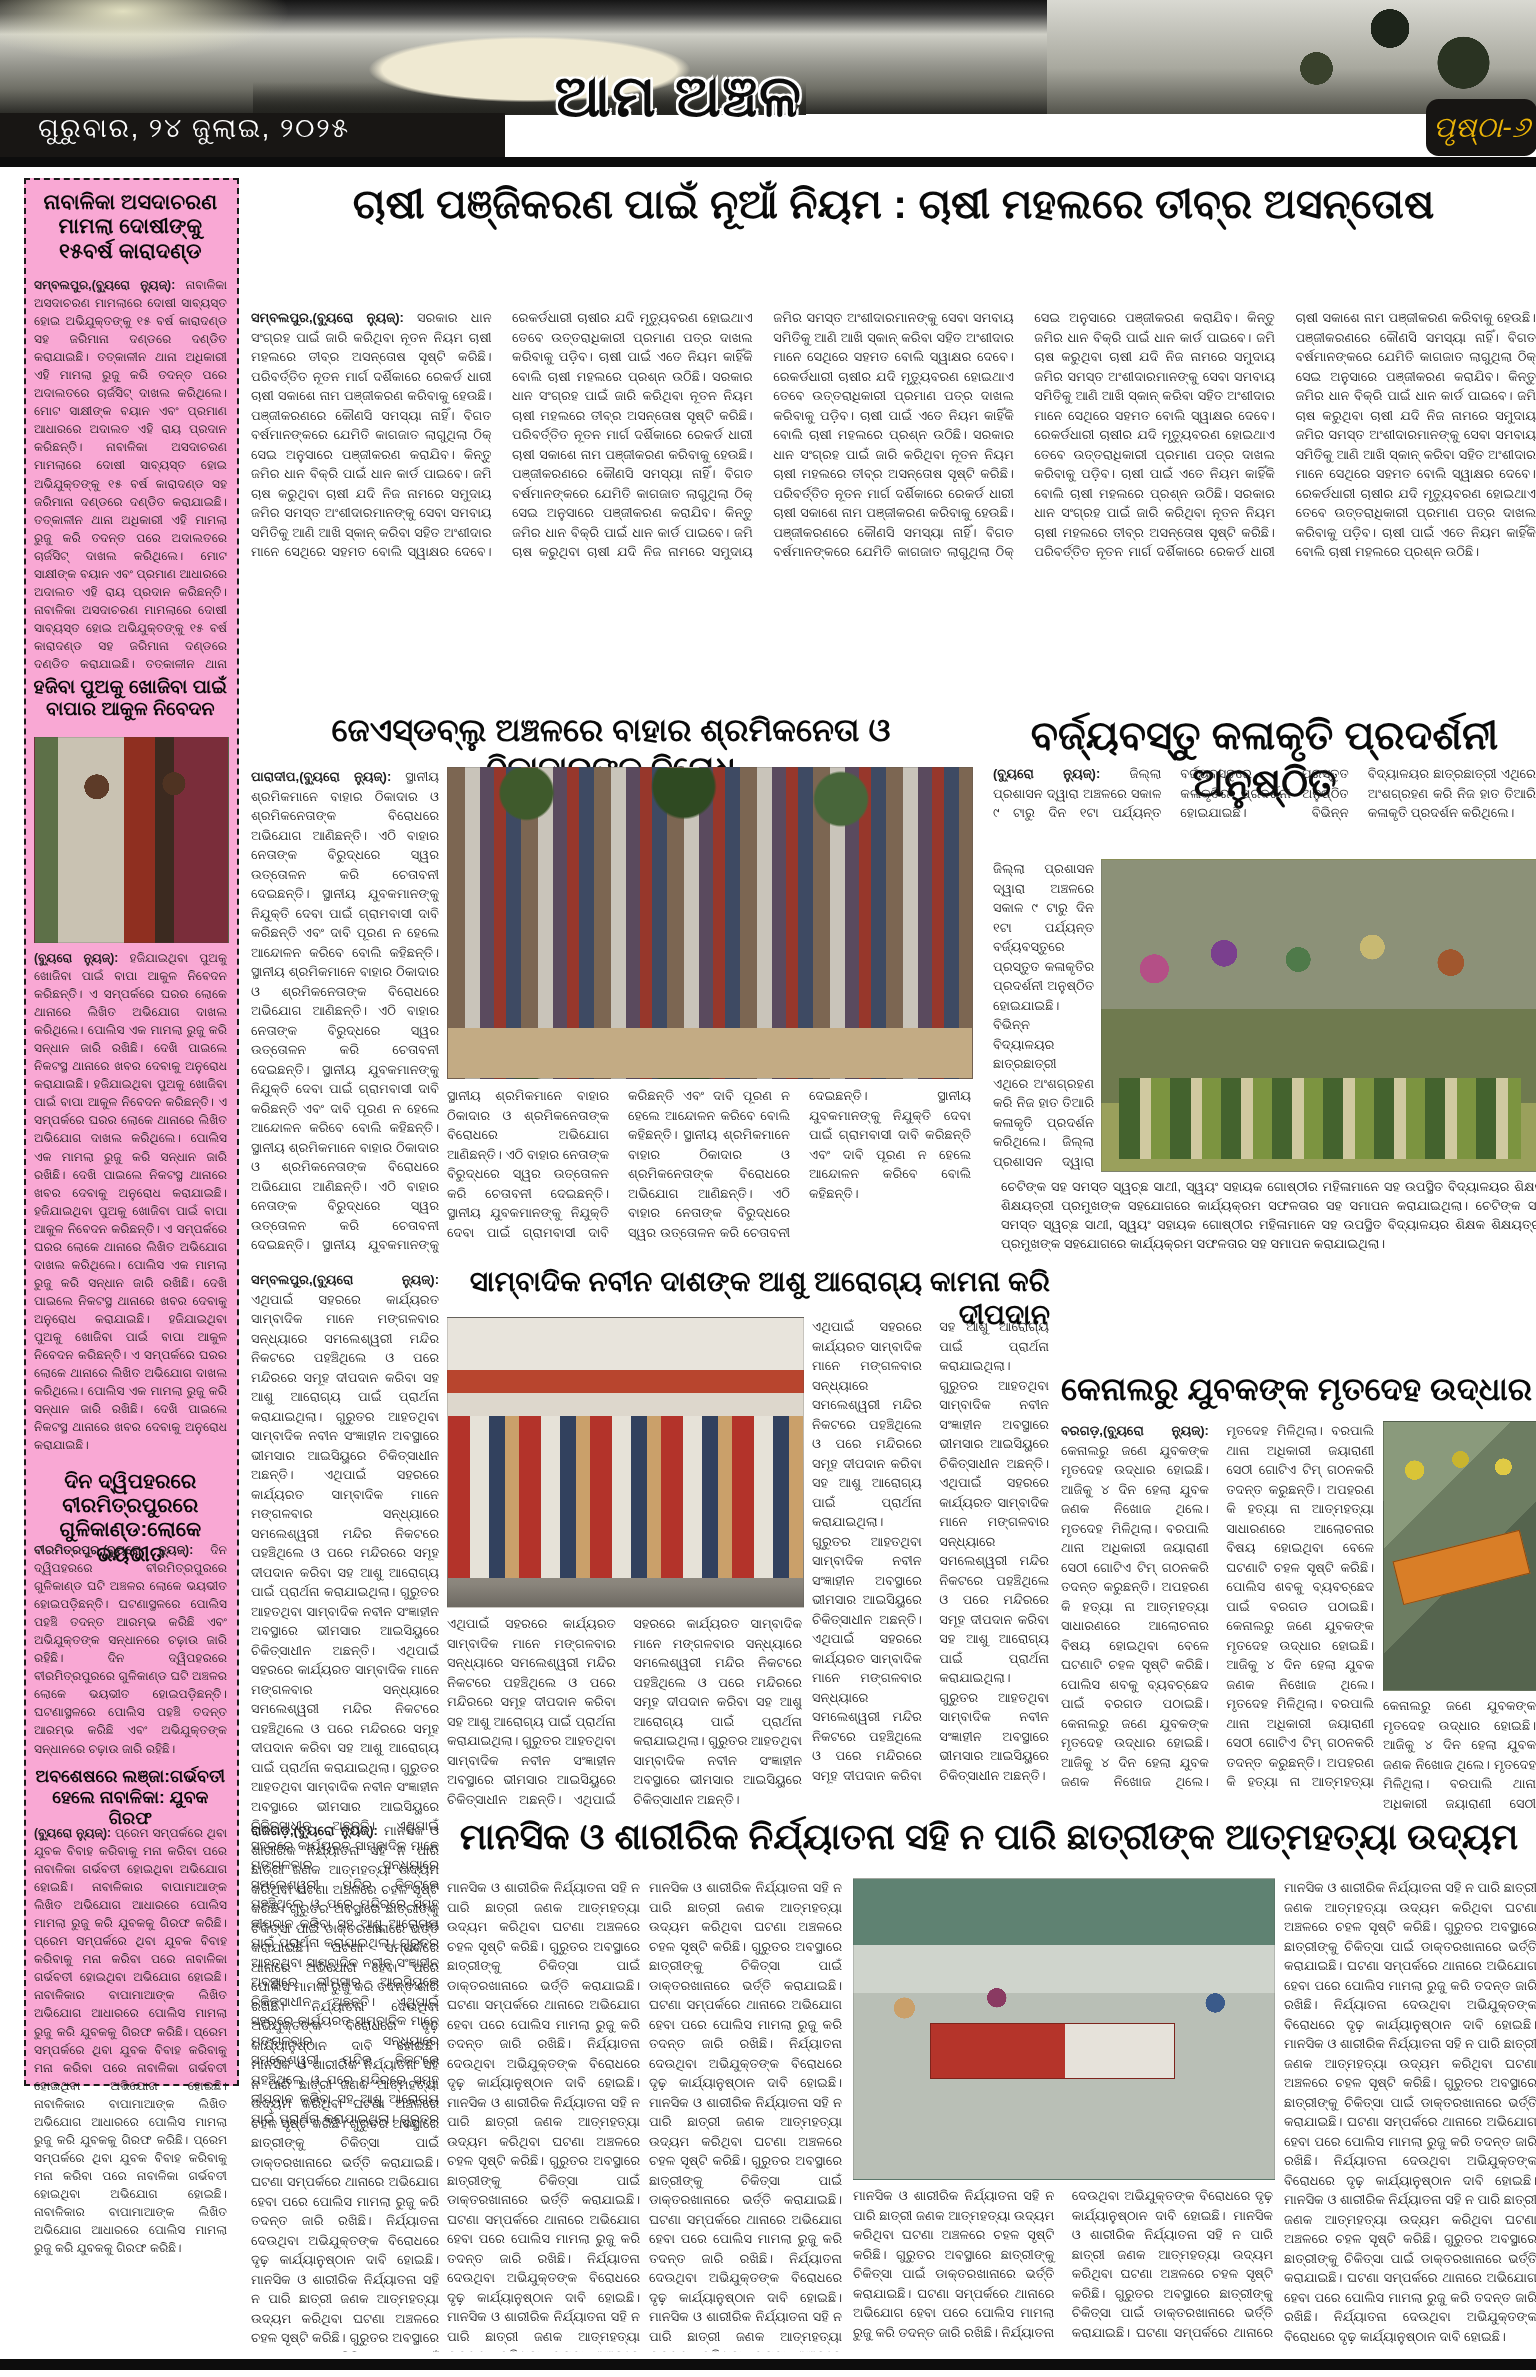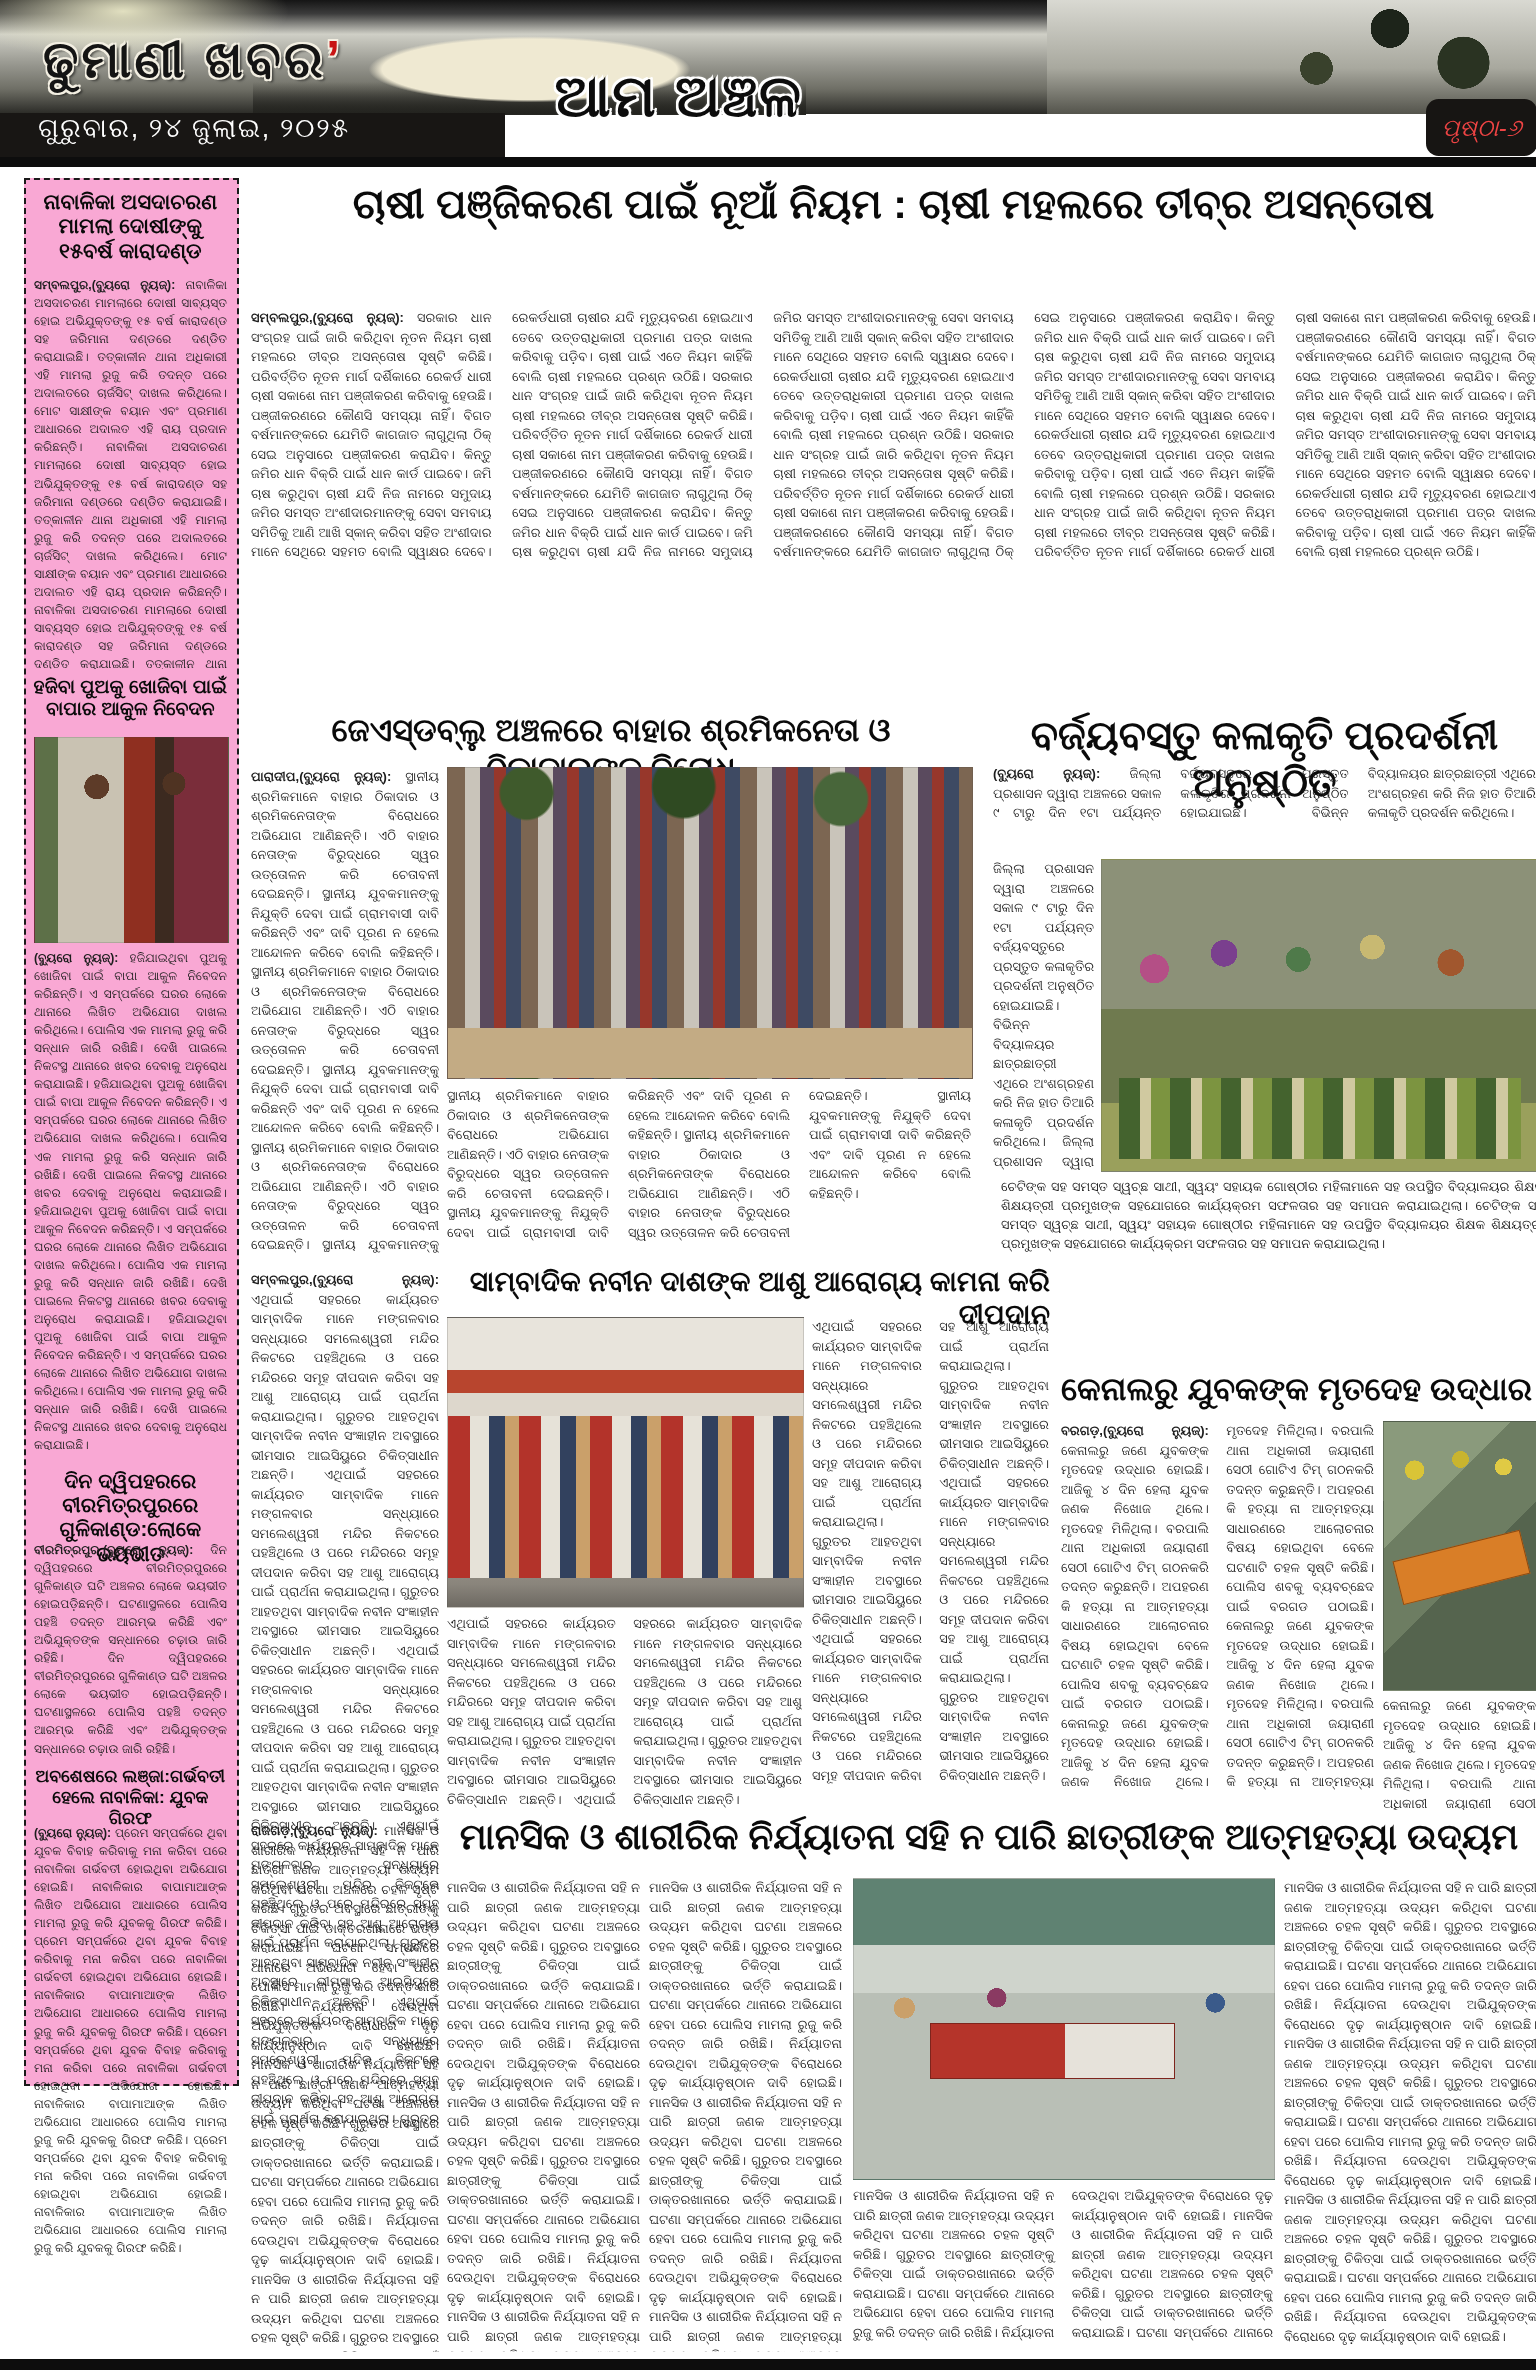--- a/index.html
+++ b/index.html
@@ -24,21 +24,21 @@
       text-shadow:-1.6px -1.6px 0 #f3efe2,1.6px -1.6px 0 #f3efe2,-1.6px 1.6px 0 #f3efe2,1.6px 1.6px 0 #f3efe2,3.2px 3.2px 2.4px #00000088;}
   #masthead-title .dot{color:#c81414;}
   #datebar{position:absolute;left:0;top:113px;width:505px;height:44px;background:#181614;
       display:flex;}
   #datebar span{color:#fff;font-size:27px;margin-left:38px;letter-spacing:1.6px;white-space:nowrap;}
   #section-title{position:absolute;left:497px;top:62px;width:363px;text-align:center;
       font-size:58px;font-weight:bold;color:#0c0c0c;letter-spacing:1.6px;
       text-shadow:-2.4px -2.4px 0 #fff,2.4px -2.4px 0 #fff,-2.4px 2.4px 0 #fff,2.4px 2.4px 0 #fff,0 0 4.7px #fff;}
   #page-badge{position:absolute;left:1426px;top:99px;width:111px;height:57px;background:#171513;
       border-radius:12.6px;display:flex;align-items:center;justify-content:center;}
-  #page-badge span{color:#ef4444;font-size:24px;font-style:italic;}
+  #page-badge span{color:#eab308;font-size:29px;font-style:italic;}
   #header-rule{position:absolute;left:0;top:157px;width:1537px;height:10.3px;background:#0d0d0d;}
   #footer-rule{position:absolute;left:0;top:2359px;width:1537px;height:11px;background:#0d0d0d;}
 
   
   .hl{font-weight:bold;color:#0a0a0a;line-height:1.18;}
   .ctr{text-align:center;}
   .body-txt{position:absolute;text-align:justify;font-size:13px;line-height:1.5;color:#1c1c1c;
       overflow:hidden;}
   .dl{font-weight:bold;}
   .cols2{column-count:2;column-gap:17.4px;}
@@ -101,23 +101,20 @@
 </style>
 </head>
 <body>
 
 <div id="page">
 
   <div id="banner">
     <div class="hut"></div>
     <div class="trees"></div>
   </div>
-  <div id="masthead-title">
-    <span>ଢୁମାଣୀ ଖବର</span><span class="dot">’</span>
-  </div>
   <div id="datebar">
     <span>ଗୁରୁବାର, ୨୪ ଜୁଲାଇ, ୨୦୨୫</span>
   </div>
   <div id="section-title">ଆମ ଅଞ୍ଚଳ</div>
   <div id="page-badge">
     <span>ପୃଷ୍ଠା-୬</span>
   </div>
   <div id="header-rule"></div>
 
   <div id="sidebar">

